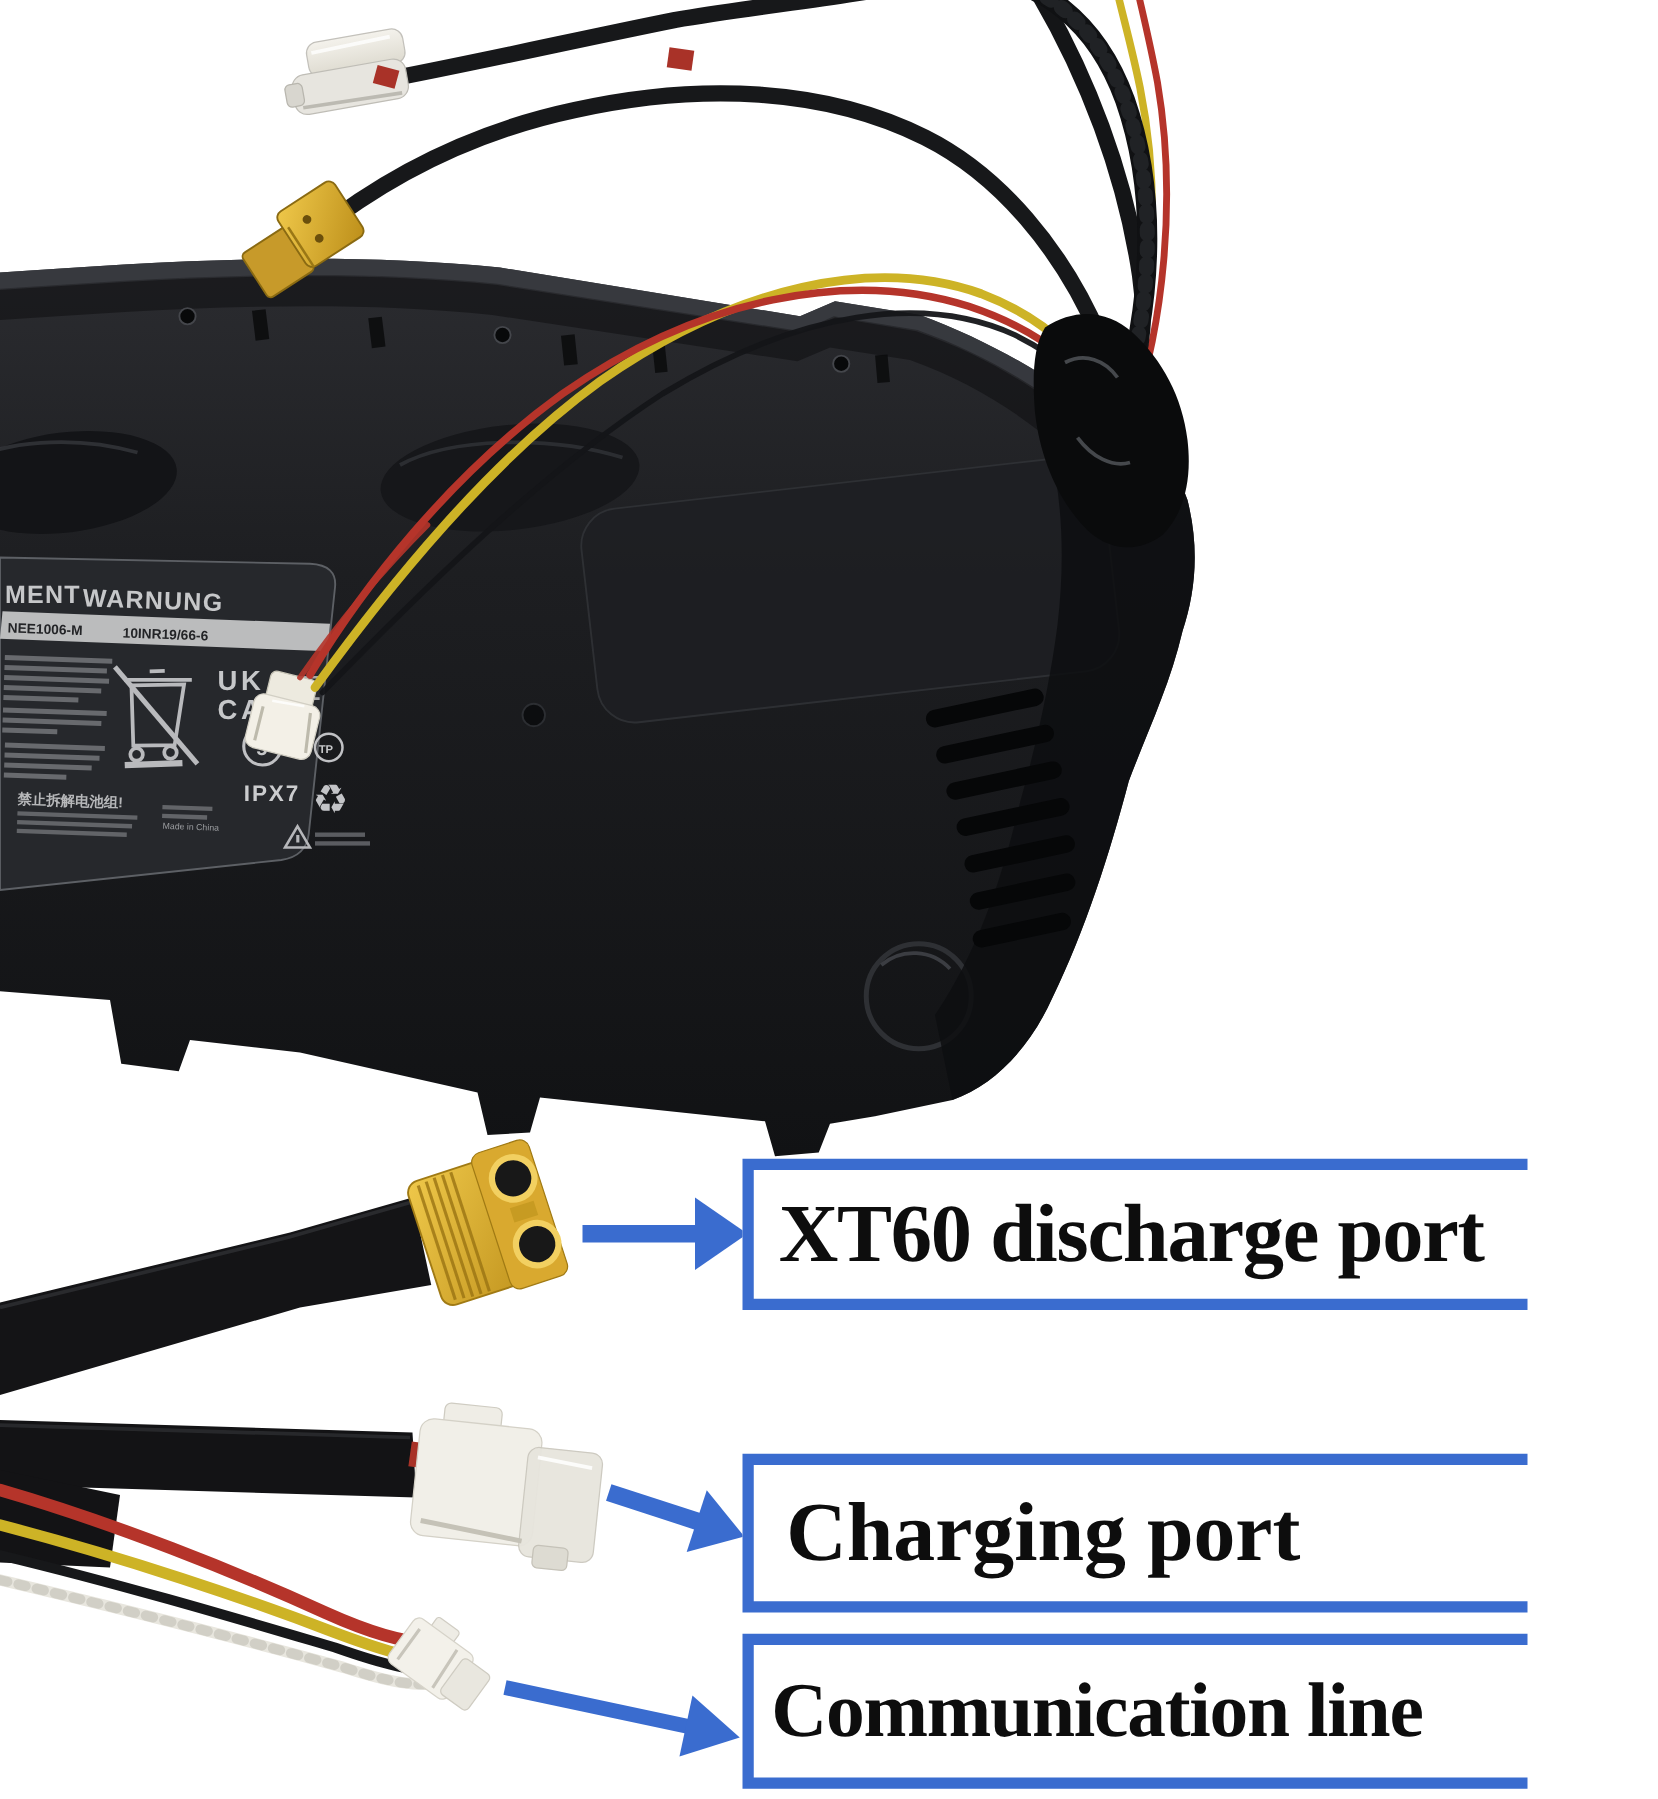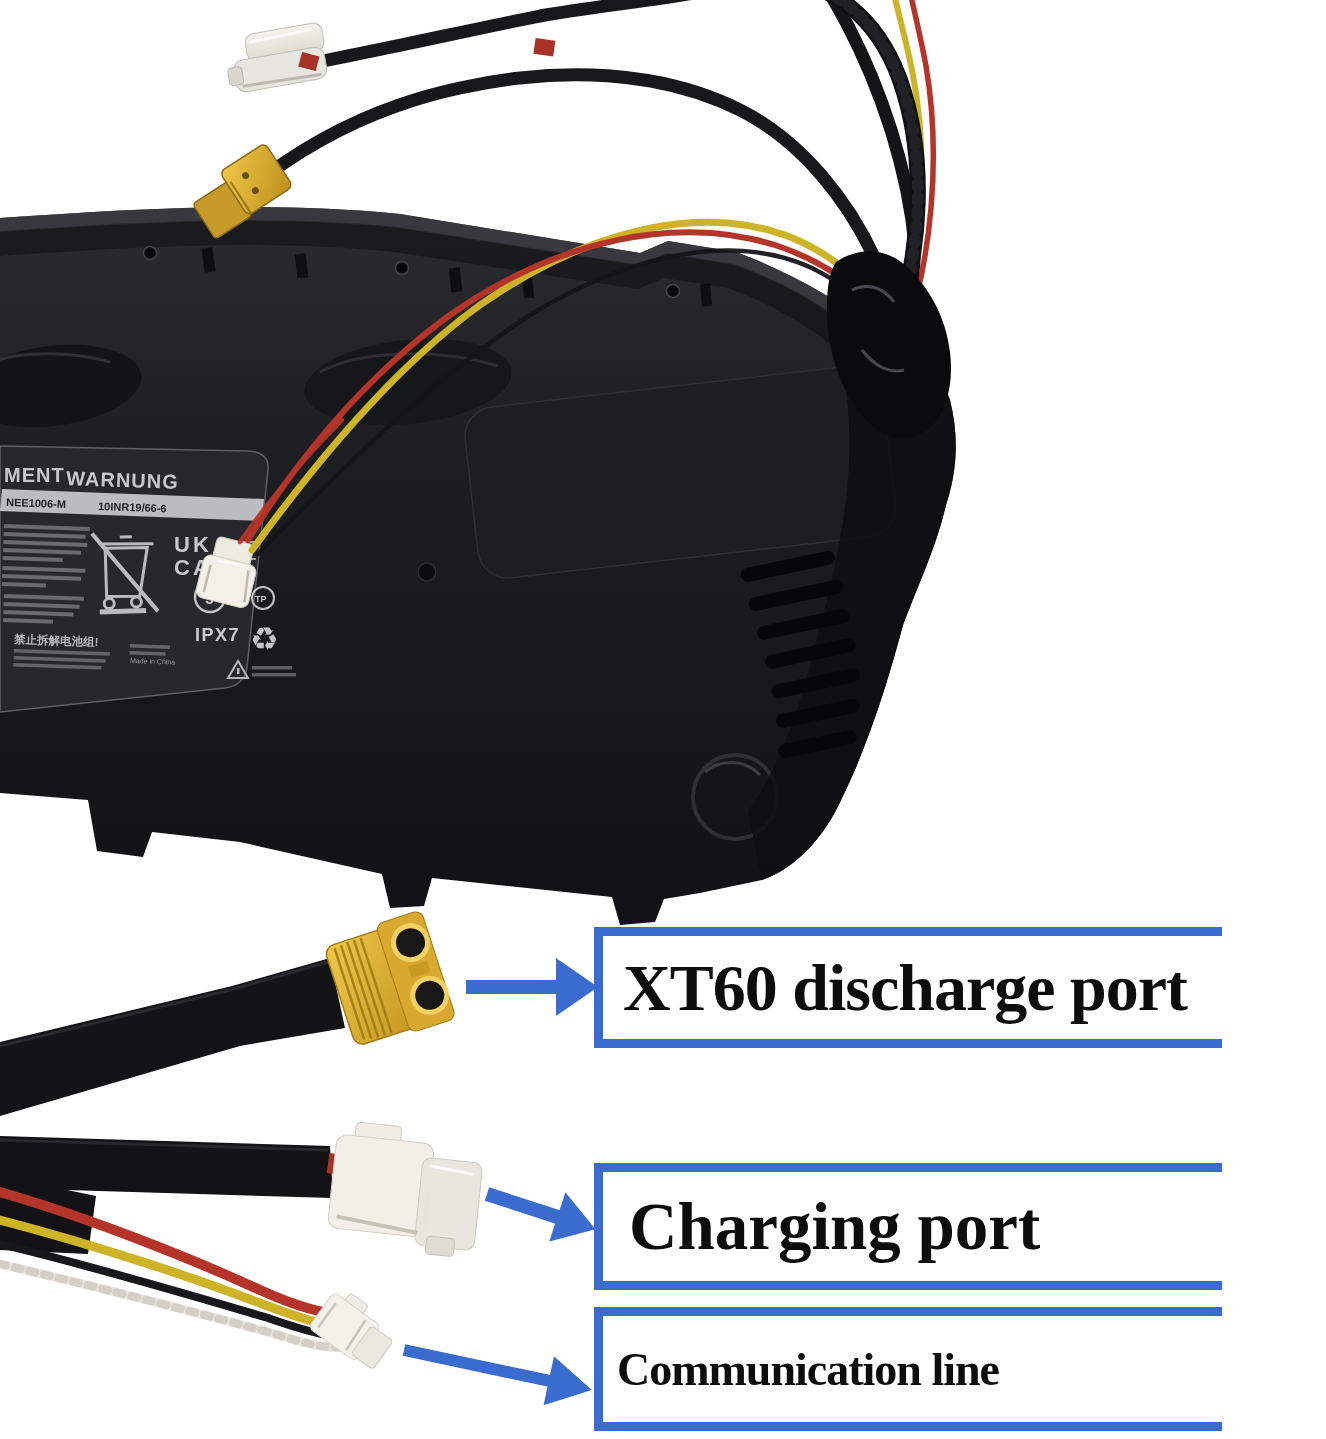--- a/index.html
+++ b/index.html
@@ -11,21 +11,21 @@
   svg text { font-family:"Liberation Sans", sans-serif; }
   .callout {
     position:absolute; left:594px; width:724px; box-sizing:border-box;
     border:9px solid #3a6ccf; background:#ffffff;
     display:flex; align-items:center;
     font-family:"Liberation Serif", serif; font-weight:bold; color:#0d0d0d;
     white-space:nowrap; overflow:hidden;
   }
   #callout-1 { top:927px;  height:121px; font-size:66px; padding-left:20px; letter-spacing:-1px; }
   #callout-2 { top:1117px; height:127px; font-size:67px; padding-left:26px;margin-top:46px; }
-  #callout-3 { top:1307px; height:124px; font-size:46px; padding-left:14px; letter-spacing:-1px; }
+  #callout-3 { top:1307px; height:124px; font-size:62px; padding-left:14px; letter-spacing:-1px; }
 </style>
 </head>
 <body>
 
 <div id="page">
 
   <svg id="scene" width="1326" height="1439" viewBox="0 0 1326 1439">
     <defs>
       <linearGradient id="bodyGrad" x1="0" y1="0" x2="0" y2="1">
         <stop offset="0" stop-color="#2b2c30"></stop>

